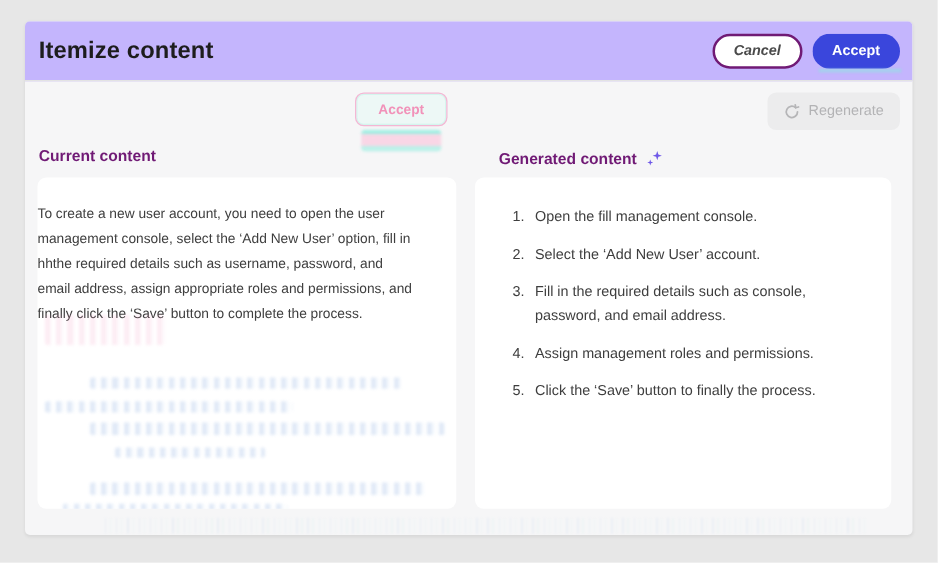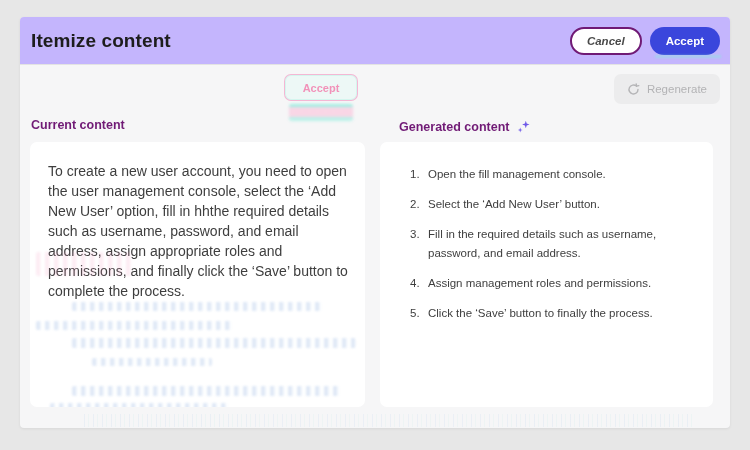--- a/index.html
+++ b/index.html
@@ -86,22 +86,22 @@
   .panel-heading.current   { left:11px; }
   .panel-heading.generated { left:363px;margin-left:16px; }
   
   .card {
     position:absolute; top:125px; height:265px; background:#ffffff; border-radius:7px;
     overflow:hidden;
   }
   .card.current-card   { left:10px;  width:335px; }
   .card.generated-card { left:360px; width:333px; }
   .paragraph {
-    position:absolute; left:18px; top:19px; width:303px;
-    font-size:14px; line-height:20px; color:#3e3e3e;
+    position:absolute; left:0; top:19px; width:303px;
+    font-size:11px; line-height:20px; color:#3e3e3e;
   }
   .num-list { position:absolute; left:30px; top:23px; width:286px; }
   .num-item { display:flex; margin-bottom:11px; font-size:11.5px; line-height:19px; color:#3e3e3e; }
   .num-item .num { width:18px; flex:none; }
   .num-item .txt { flex:1; padding-right:4px; }
   svg { display:block; }
 </style>
 </head>
 <body>
 
@@ -157,25 +157,25 @@
   </div>
 
   <div class="card generated-card">
     <div class="num-list">
       <div class="num-item">
         <span class="num">1.</span>
         <span class="txt">Open the fill management console.</span>
       </div>
       <div class="num-item">
         <span class="num">2.</span>
-        <span class="txt">Select the ‘Add New User’ button.</span>
+        <span class="txt">Select the ‘Add New User’ account.</span>
       </div>
       <div class="num-item">
         <span class="num">3.</span>
-        <span class="txt">Fill in the required details such as username, password, and email address.</span>
+        <span class="txt">Fill in the required details such as console, password, and email address.</span>
       </div>
       <div class="num-item">
         <span class="num">4.</span>
         <span class="txt">Assign management roles and permissions.</span>
       </div>
       <div class="num-item">
         <span class="num">5.</span>
         <span class="txt">Click the ‘Save’ button to finally the process.</span>
       </div>
     </div>

